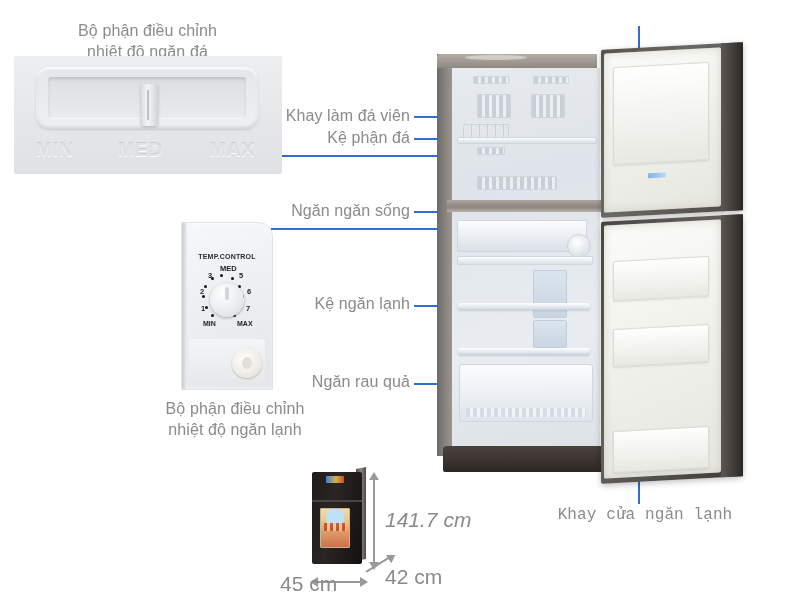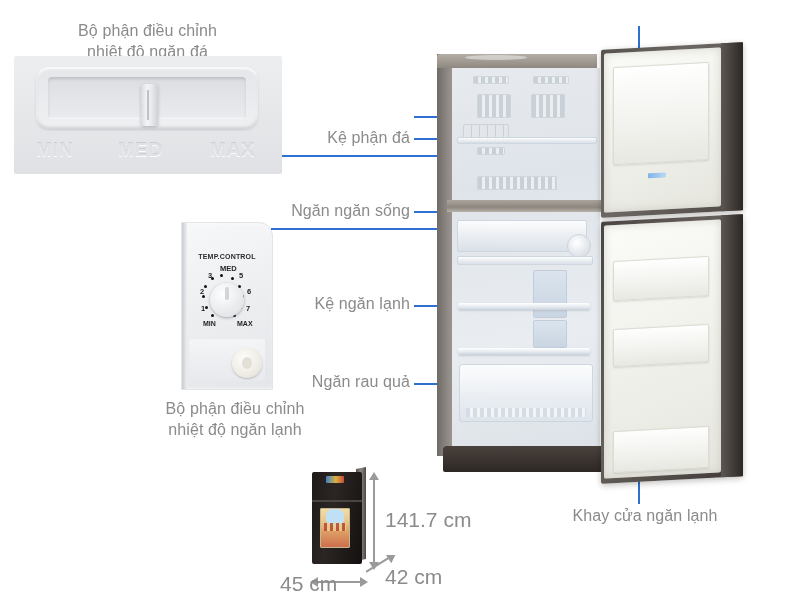--- a/index.html
+++ b/index.html
@@ -308,20 +308,21 @@
     <div class="dial-plinth"></div>
     <div class="dial-screw"></div>
   </div>
 
   <div class="lbl ctr" style="left:140px;top:398px;width:190px;">Bộ phận điều chỉnh
 nhiệt độ ngăn lạnh</div>
 
   <div class="hline" style="left:271px;top:228px;width:308px;"></div>
   <div class="dot" style="left:573px;top:222px;"></div>
 
+  <div class="lbl right" style="left:250px;top:105px;width:160px;">Khay làm đá viên</div>
   <div class="hline" style="left:414px;top:116px;width:64px;"></div>
   <div class="dot" style="left:473px;top:110px;"></div>
 
   <div class="lbl right" style="left:250px;top:127px;width:160px;">Kệ phận đá</div>
   <div class="hline" style="left:414px;top:138px;width:76px;"></div>
   <div class="dot" style="left:485px;top:132px;"></div>
 
   <div class="dot" style="left:551px;top:149px;"></div>
 
   <div class="lbl right" style="left:250px;top:200px;width:160px;">Ngăn ngăn sống</div>
@@ -335,21 +336,21 @@
   <div class="dot" style="left:500px;top:277px;"></div>
   <div class="dot" style="left:500px;top:322px;"></div>
 
   <div class="lbl right" style="left:240px;top:371px;width:170px;">Ngăn rau quả</div>
   <div class="hline" style="left:414px;top:383px;width:68px;"></div>
   <div class="dot" style="left:477px;top:377px;"></div>
 
   <div class="vline" style="left:638px;top:26px;height:127px;"></div>
   <div class="dot" style="left:633px;top:148px;"></div>
 
-  <div class="lbl ctr" style="left:525px;top:505px;width:240px;">Khay cửa ngăn lạnh</div>
+  <div class="lbl ctr" style="left:525px;top:505px;width:240px;font-family:Liberation Mono, monospace;">Khay cửa ngăn lạnh</div>
   <div class="vline" style="left:638px;top:232px;height:272px;"></div>
   <div class="dot" style="left:633px;top:244px;"></div>
   <div class="dot" style="left:633px;top:325px;"></div>
   <div class="dot" style="left:633px;top:450px;"></div>
 
   <div id="fridge">
     <div class="cab-side"></div>
     <div class="cab-top"></div>
     <div class="cab-top-shine"></div>
     <div class="cab-interior"></div>
@@ -406,21 +407,21 @@
     <div class="tb-poster"></div>
   </div>
 
   <div class="arrow-v" style="left:373px;top:478px;height:86px;"></div>
   <div style="position:absolute;left:369px;top:472px;width:0;height:0;
               border-left:5px solid transparent;border-right:5px solid transparent;
               border-bottom:8px solid #9a9a9a;"></div>
   <div style="position:absolute;left:369px;top:562px;width:0;height:0;
               border-left:5px solid transparent;border-right:5px solid transparent;
               border-top:8px solid #9a9a9a;"></div>
-  <div class="dim-txt" style="left:385px;top:508px;">141.7 cm</div>
+  <div class="dim-txt" style="left:385px;top:508px;font-style:italic;">141.7 cm</div>
 
   <div class="arrow-h" style="left:316px;top:581px;width:46px;"></div>
   <div style="position:absolute;left:310px;top:577px;width:0;height:0;
               border-top:5px solid transparent;border-bottom:5px solid transparent;
               border-right:8px solid #9a9a9a;"></div>
   <div style="position:absolute;left:360px;top:577px;width:0;height:0;
               border-top:5px solid transparent;border-bottom:5px solid transparent;
               border-left:8px solid #9a9a9a;"></div>
   <div class="dim-txt" style="left:280px;top:572px;">45 cm</div>
 

